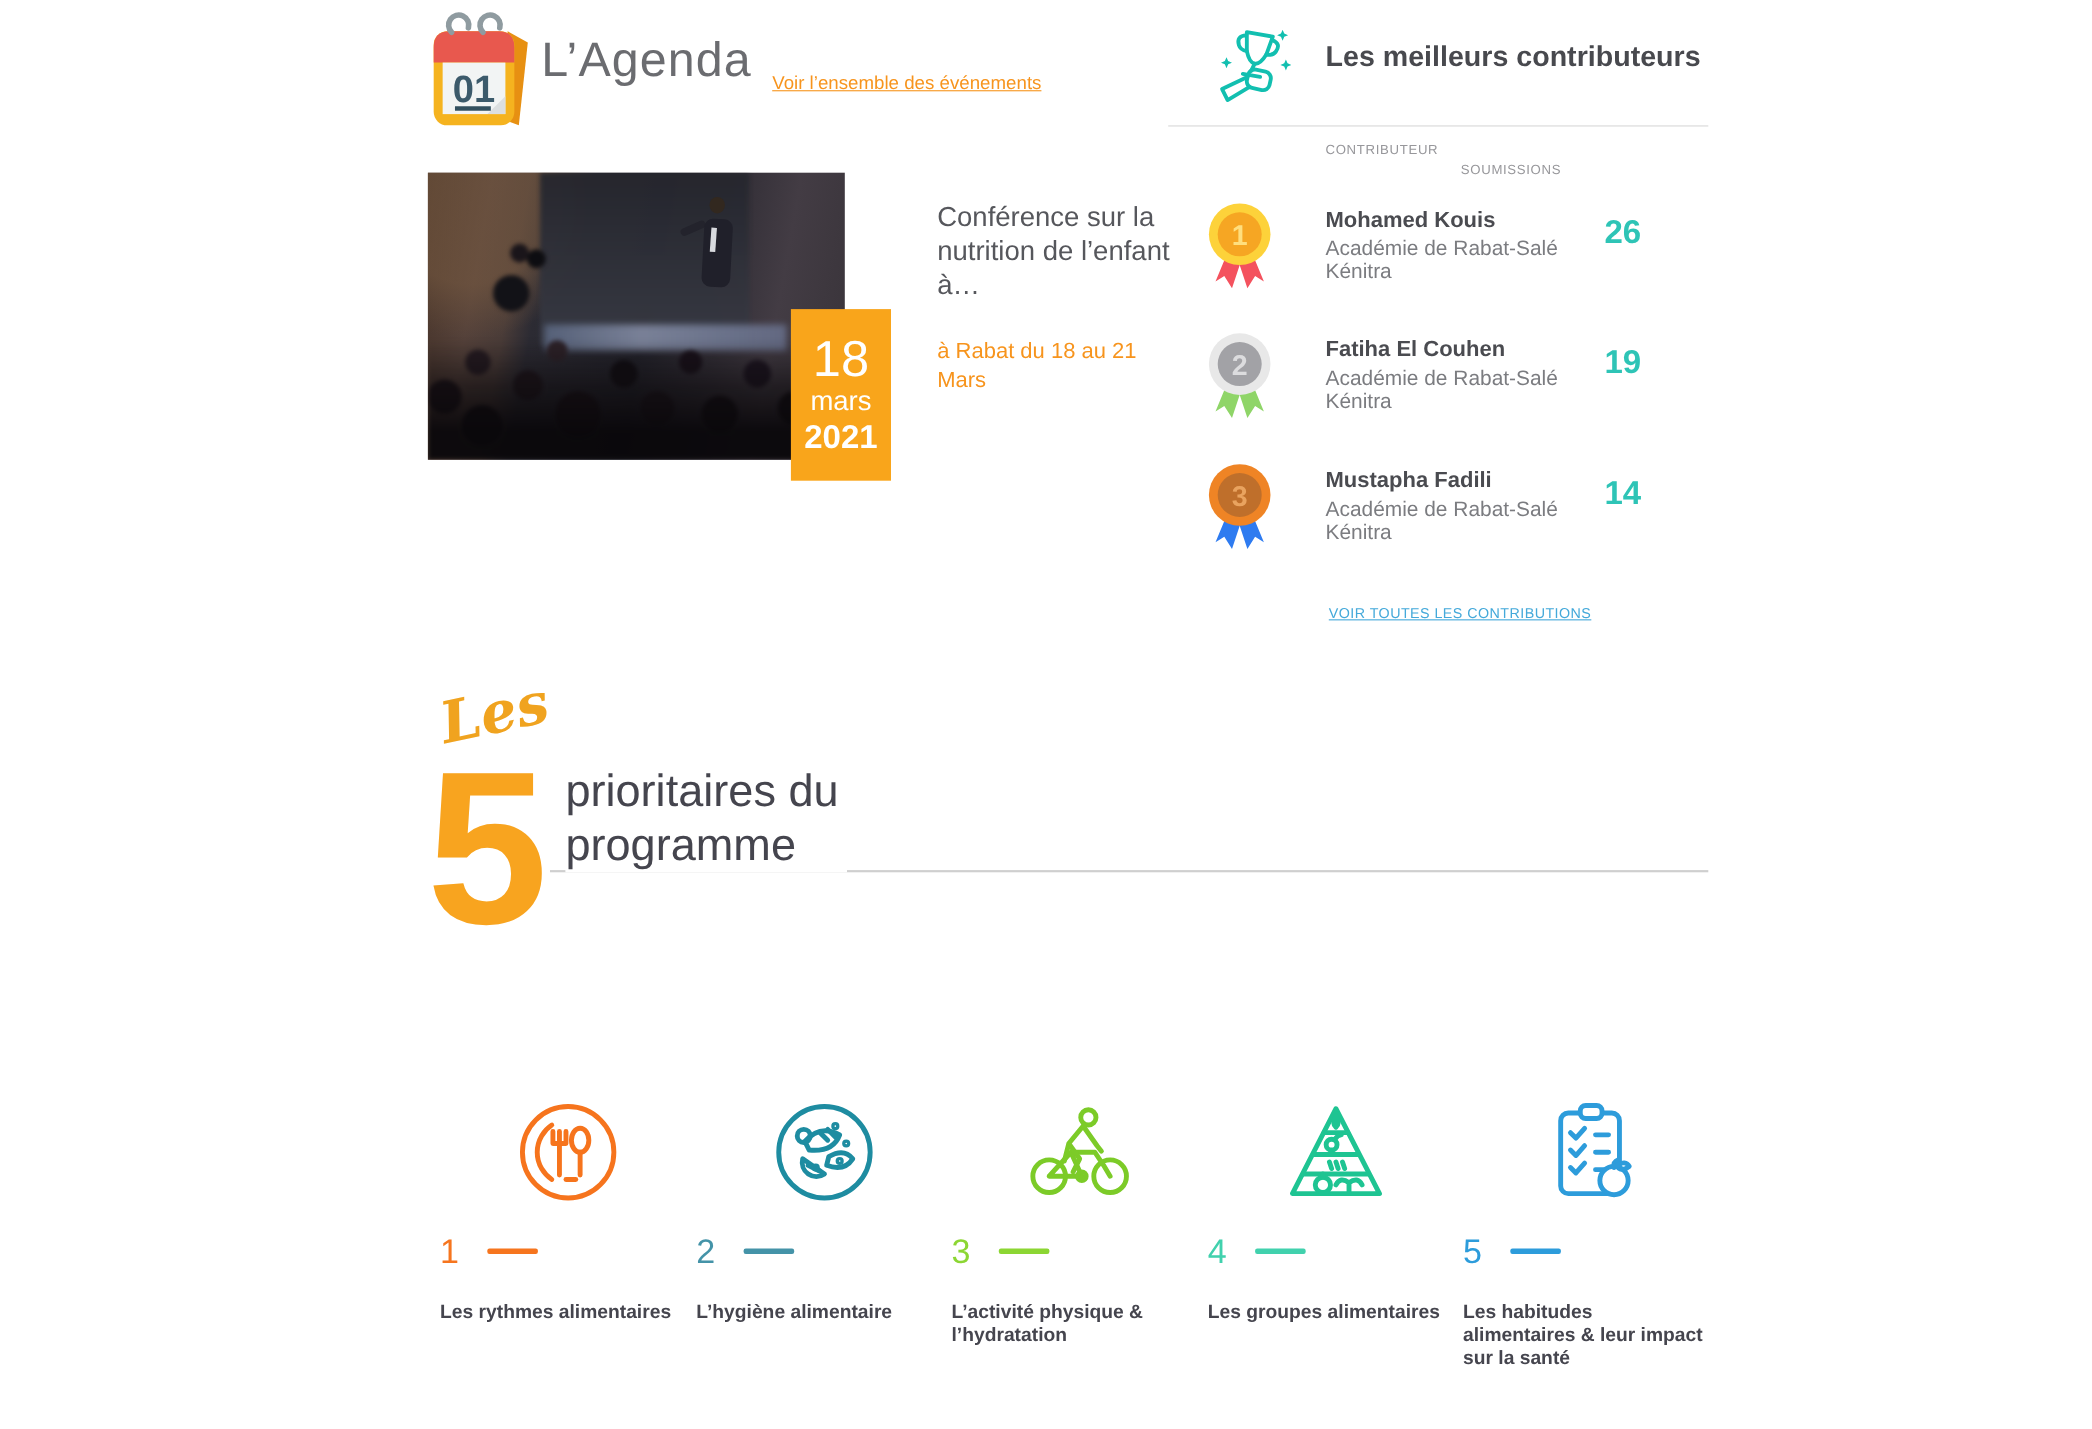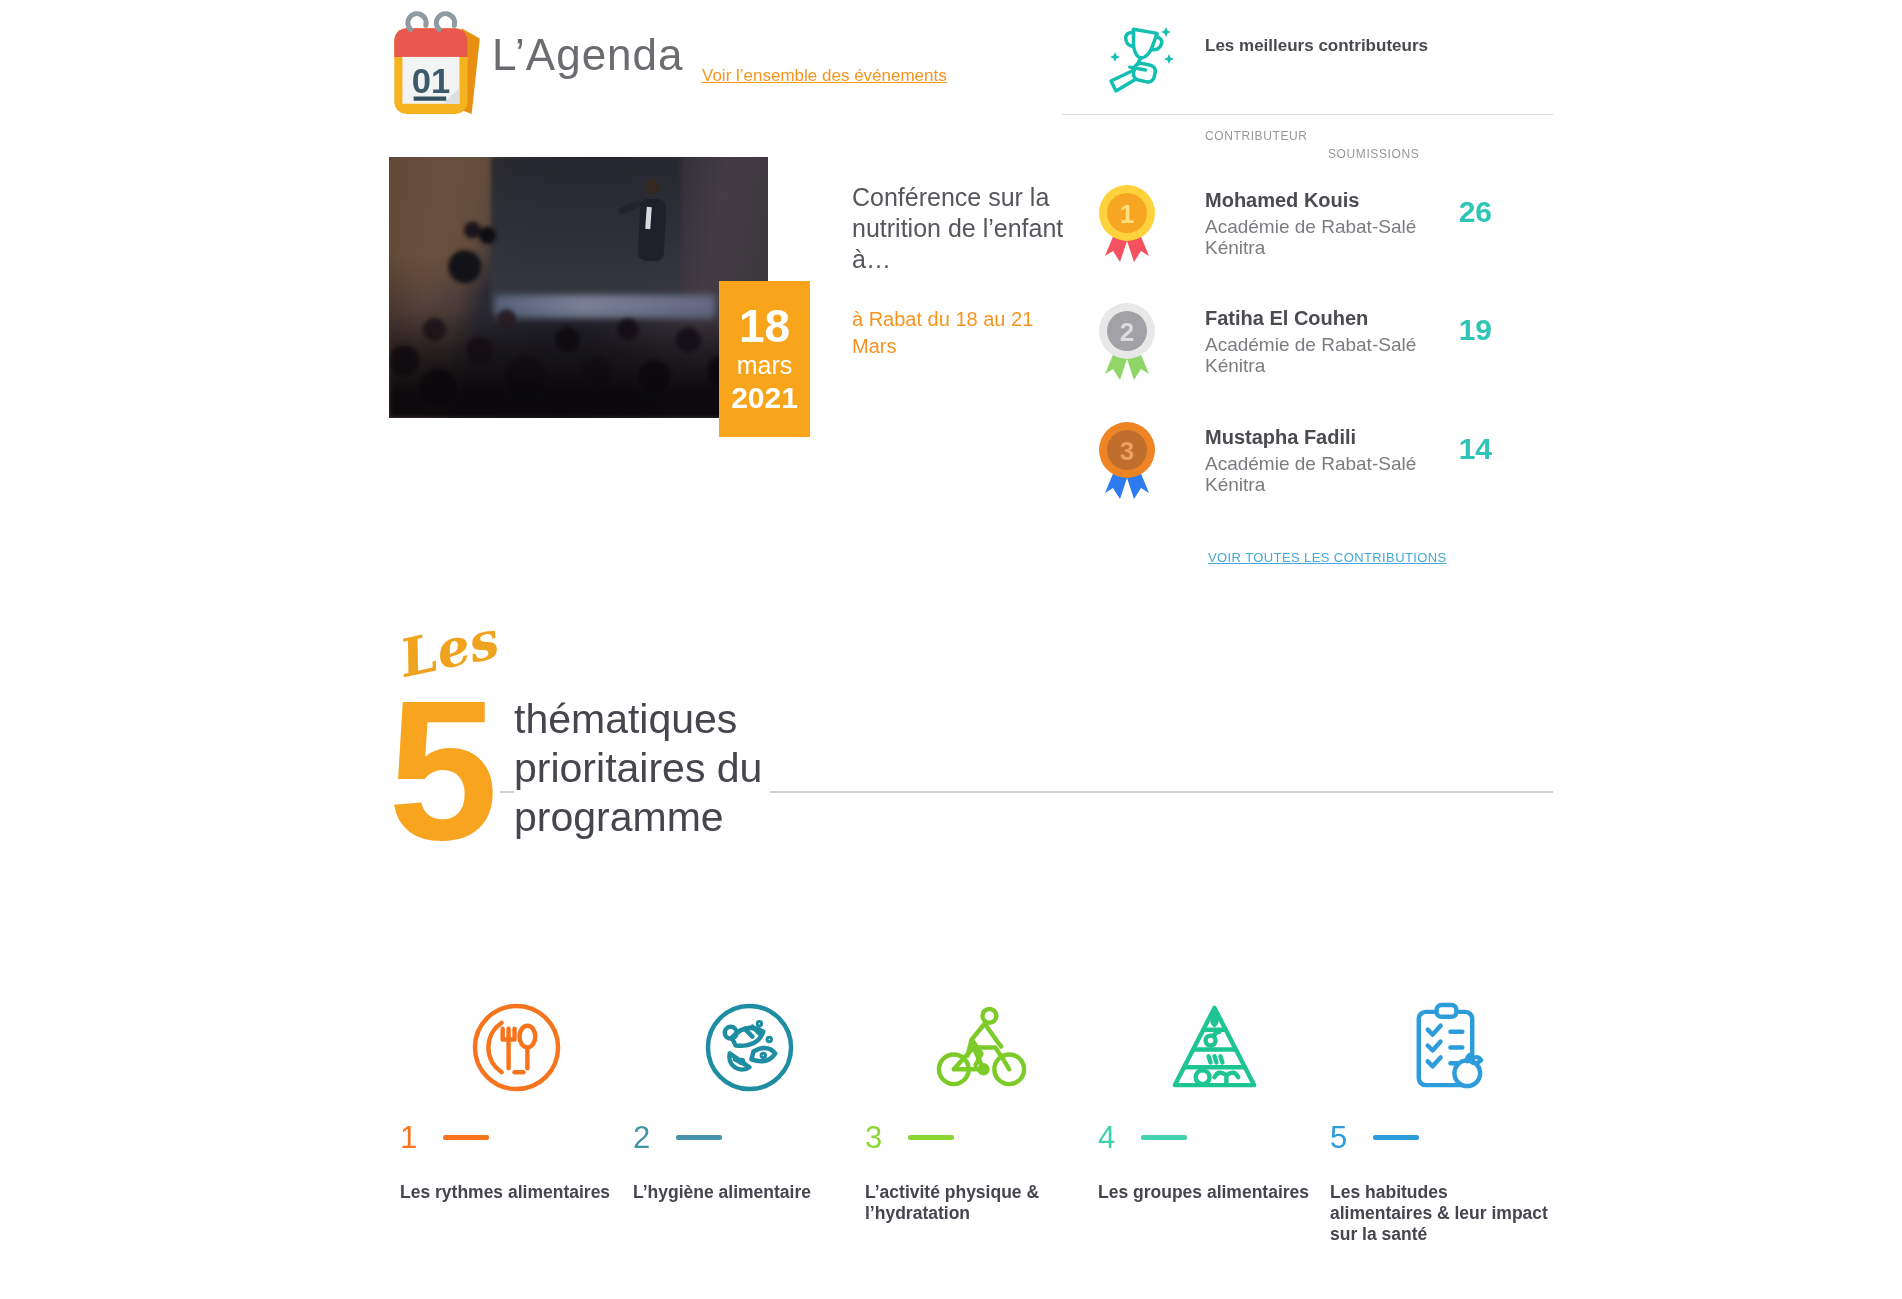--- a/index.html
+++ b/index.html
@@ -38,30 +38,30 @@
       radial-gradient(circle at 36% 84%, #191016 0 20px, transparent 21px),
       radial-gradient(circle at 47% 70%, #100d12 0 12px, transparent 13px),
       radial-gradient(circle at 55% 82%, #1d151c 0 15px, transparent 16px),
       radial-gradient(circle at 63% 66%, #181019 0 10px, transparent 11px),
       radial-gradient(circle at 70% 84%, #120d12 0 16px, transparent 17px),
       radial-gradient(circle at 79% 70%, #1c1420 0 12px, transparent 13px),
       radial-gradient(circle at 88% 82%, #100c10 0 15px, transparent 16px),
       radial-gradient(circle at 95% 68%, #191219 0 10px, transparent 11px);}
   .date-badge{left:719px;top:281px;width:91px;height:156px;background:#f9a51b;color:#fff;
       display:flex;flex-direction:column;align-items:center;justify-content:center;z-index:3;}
-  .d-day{font-size:46px;font-weight:bold;line-height:46px;}
+  .d-day{font-size:46px;font-weight:normal;line-height:46px;}
   .d-month{font-size:25px;line-height:32px;}
   .d-year{font-size:30px;font-weight:bold;line-height:34px;}
   .event-title{left:852px;top:182px;width:225px;font-size:25px;line-height:31px;font-weight:400;
       color:#56575c;margin:0;cursor:pointer;}
   .event-where{left:852px;top:306px;width:215px;font-size:20px;line-height:27px;color:#f7941d;margin:0;}
 
   
   .trophy-icon{left:1103px;top:18px;width:78px;height:78px;color:#12bfb0;}
-  .contrib-title{left:1205px;top:36px;font-size:17px;font-weight:bold;color:#48494e;margin:0;}
+  .contrib-title{left:1205px;top:36px;font-size:26px;font-weight:bold;color:#48494e;margin:0;}
   .contrib-rule{left:1062px;top:114px;width:491px;height:1px;background:#d8d8d8;}
   .col-head{font-size:12px;letter-spacing:.6px;color:#97979b;font-weight:500;}
   .ch-1{left:1205px;top:129px;}
   .ch-2{left:1328px;top:147px;width:100px;}
   .contrib-row{left:1062px;width:491px;height:110px;}
   .row-1{top:183px;}.row-2{top:301px;}.row-3{top:420px;}
   .medal{position:absolute;left:31px;top:0;width:68px;height:80px;}
   .medal-1{--outer:#FDD23A;--inner:#F6A623;--num:#FFDF7E;--ribbon:#F4525E;}
   .medal-2{--outer:#E8E8E8;--inner:#A2A2A6;--num:#DCDCDE;--ribbon:#8FD568;}
   .medal-3{--outer:#EF8425;--inner:#BF6F2B;--num:#E9A35F;--ribbon:#2E7BF0;}
@@ -195,21 +195,20 @@
     <div class="c-org">Académie de Rabat-Salé Kénitra</div>
     <div class="c-count">14</div>
   </div>
 
   <a class="abs see-contrib">VOIR TOUTES LES CONTRIBUTIONS</a>
 
   <div class="abs script-les">Les</div>
   <div class="abs heading-line"></div>
   <div class="abs big-five">5</div>
   <div class="abs heading-txt">
-    <div>thématiques</div>
     <div>prioritaires du</div>
     <div>programme</div>
   </div>
 
   <div class="abs theme-col tc-1">
     <span class="theme-icon" style="color: rgb(246, 116, 29);">
       <svg viewBox="0 0 96 96" width="95" height="95">
         <circle cx="48" cy="48" r="42"></circle>
         <path d="M33 23 A30 30 0 0 0 33 73"></path>
         <path d="M34 29 v11 M40 29 v11 M46 29 v11 M34 40 h12 M40 40 v29"></path>

